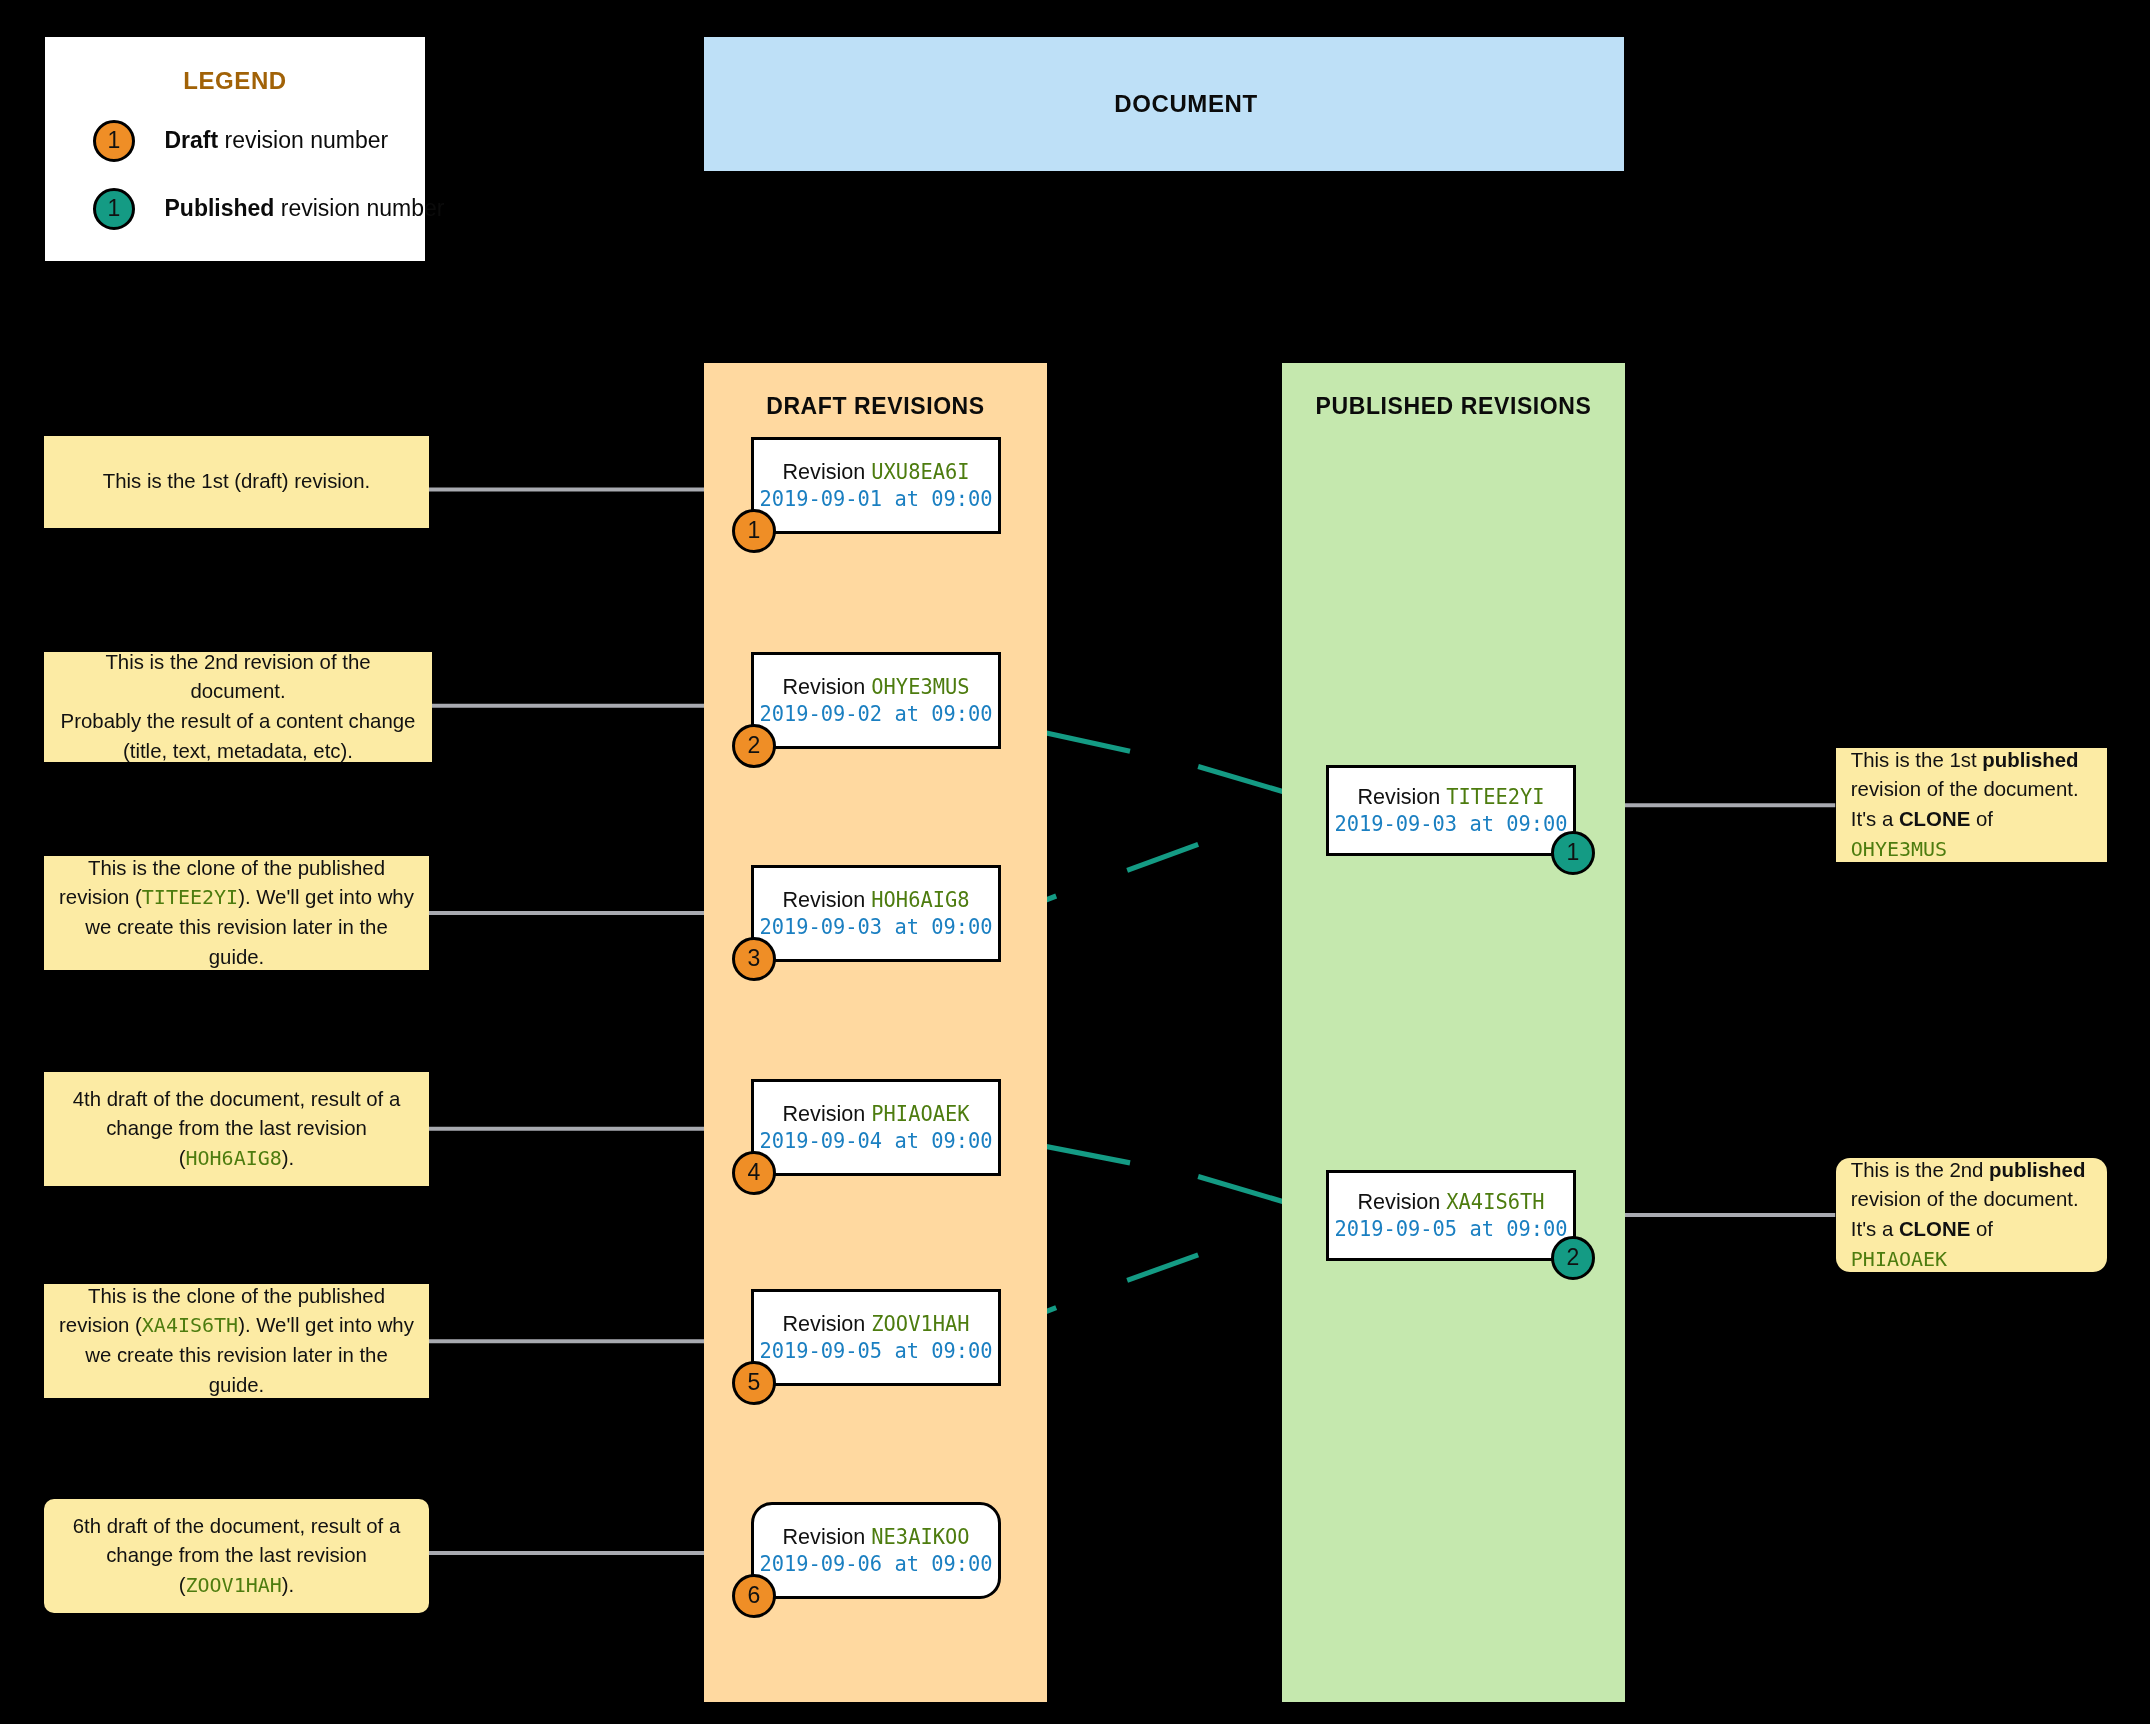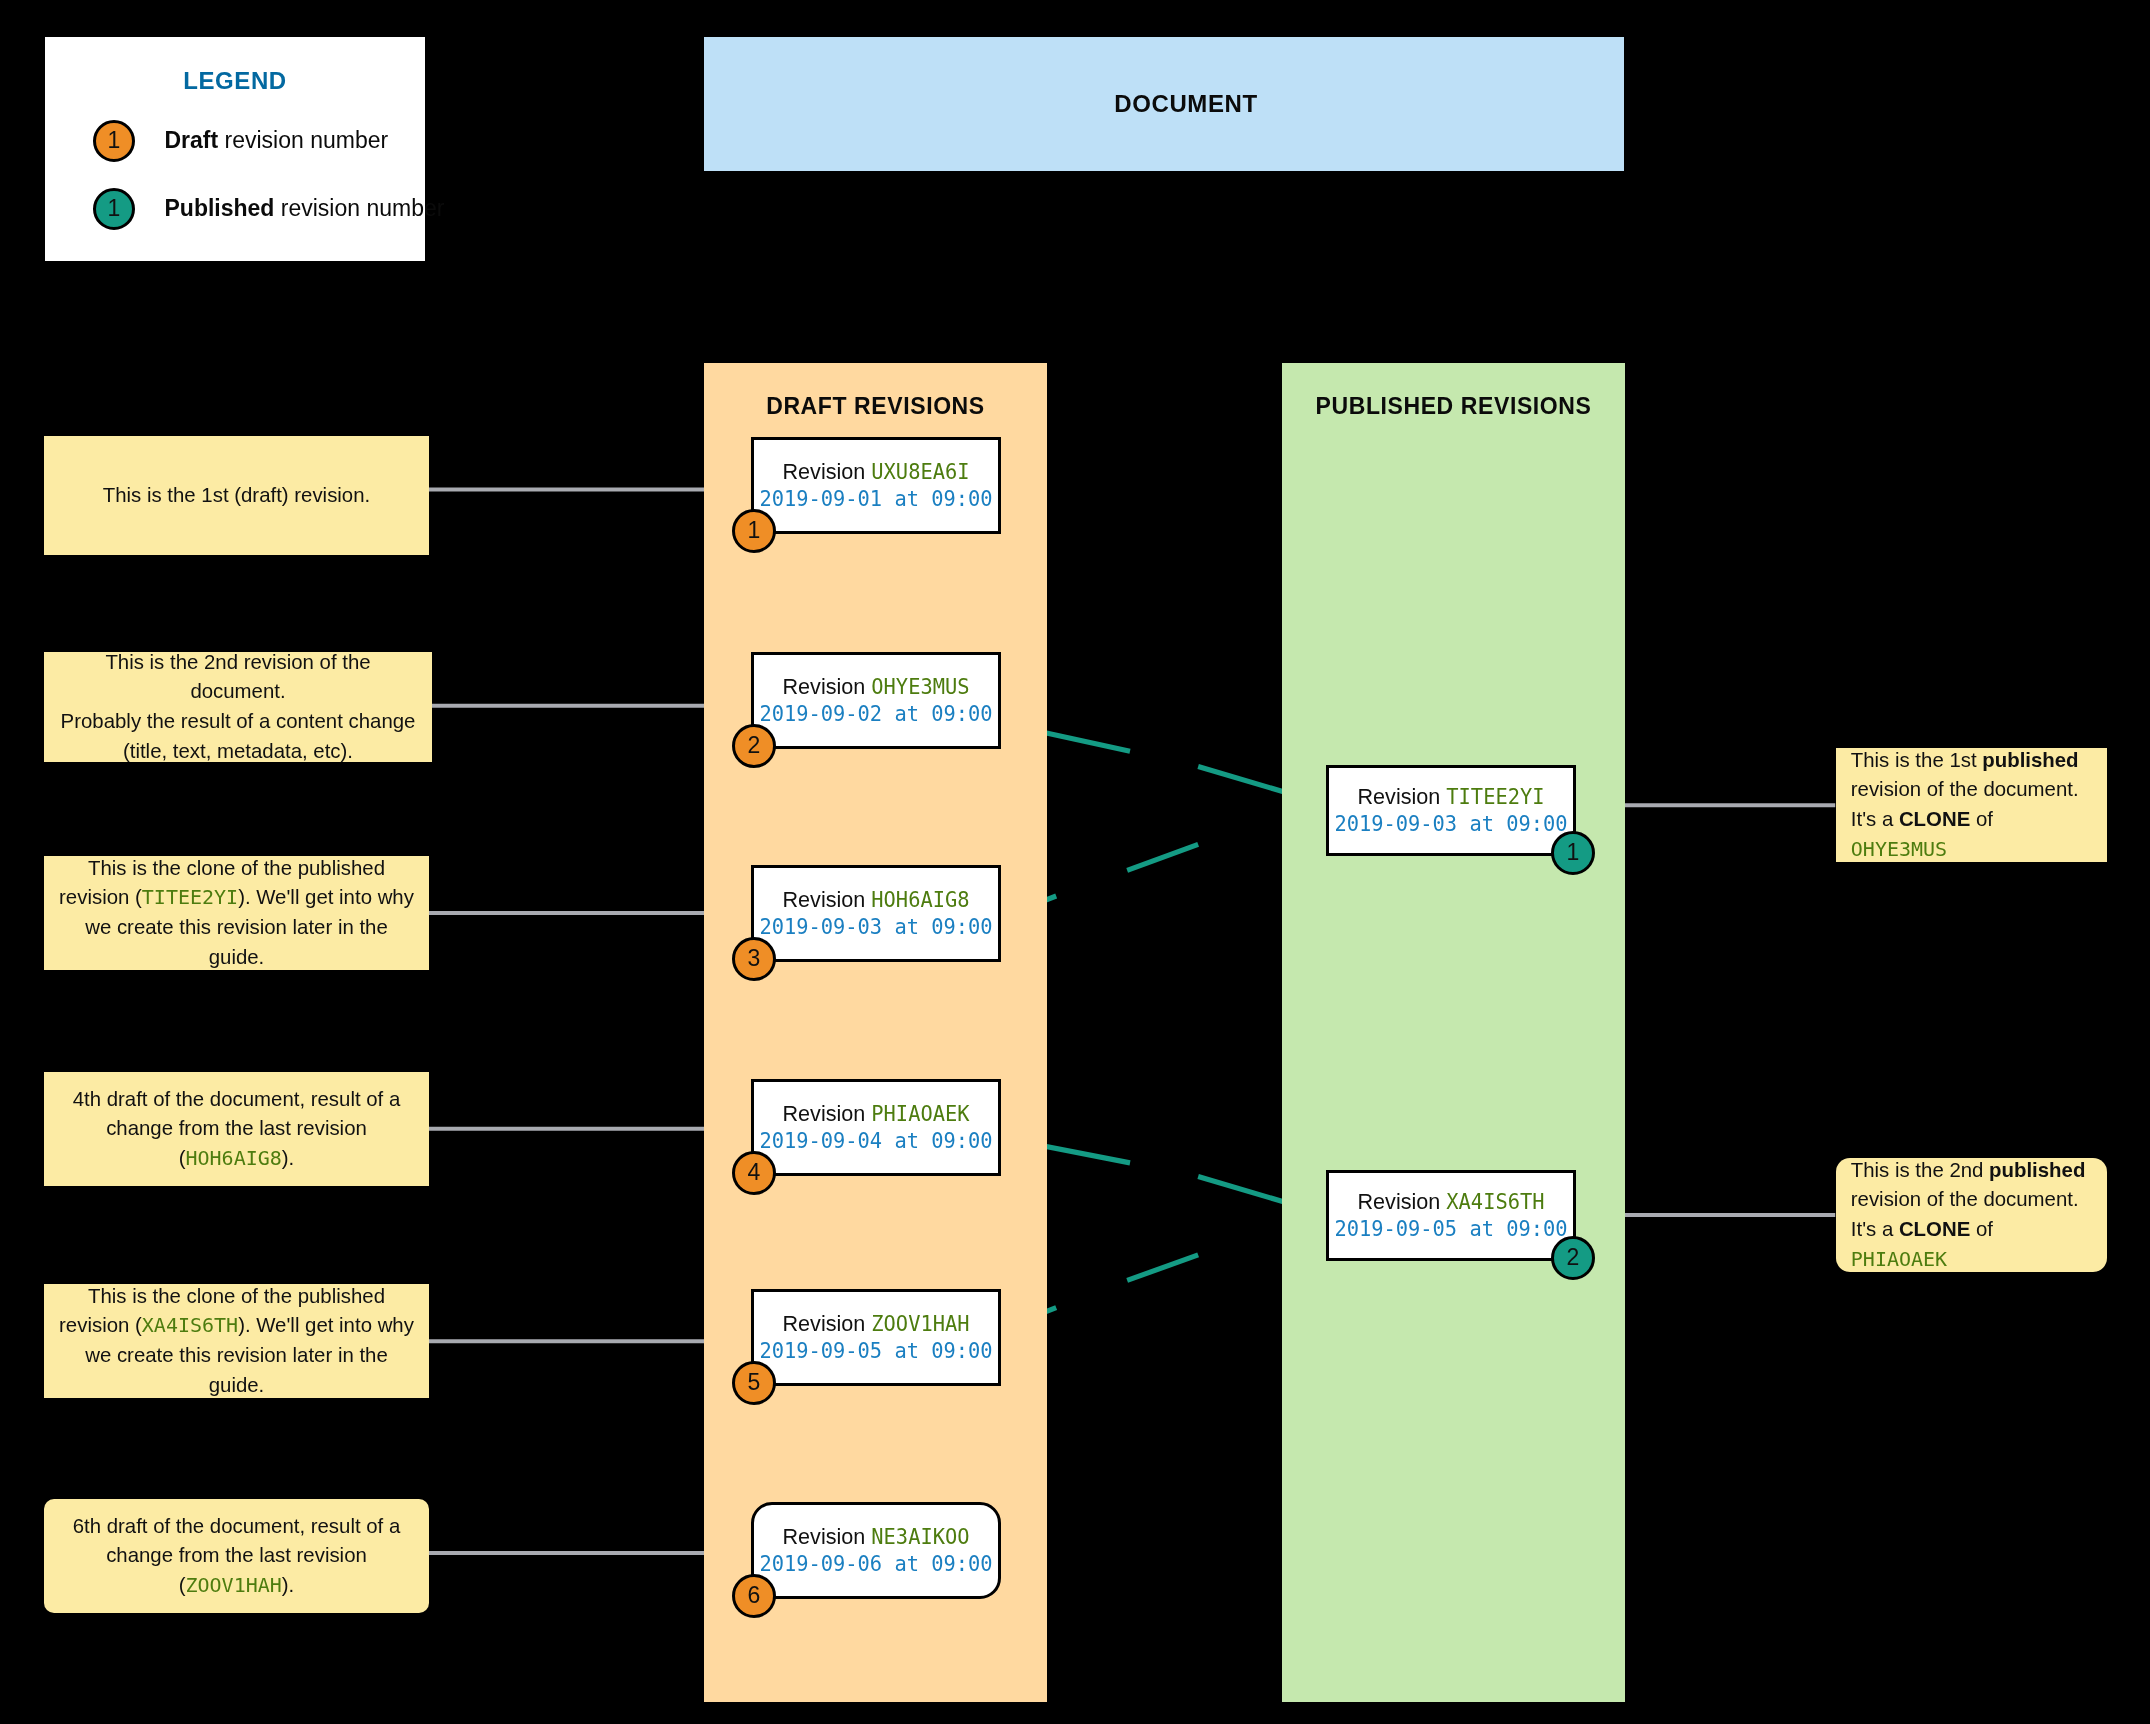--- a/index.html
+++ b/index.html
@@ -15,21 +15,21 @@
   .hbox{position:absolute;box-sizing:border-box;padding-left:44px;}
 
   
   #legend{
     left:45px;top:37px;width:380px;height:224px;
     background:#ffffff;
     display:flex;flex-direction:column;
     padding:0;
   }
   #legend .legend-title{
-    text-align:center;font-weight:bold;font-size:24px;color:#0369a1;
+    text-align:center;font-weight:bold;font-size:24px;color:#a16207;
     margin-top:29.5px;letter-spacing:0.6px;
   }
   #legend .legend-row{
     display:flex;align-items:center;margin-left:48px;margin-top:25px;
   }
   #legend .legend-row.second{margin-top:26px;}
   .badge{
     width:42px;height:42px;border-radius:50%;
     border:3.4px solid #000;box-sizing:border-box;
     display:flex;align-items:center;justify-content:center;
@@ -214,21 +214,21 @@
     <div class="date">2019-09-03 at 09:00</div>
     <div class="corner pub">1</div>
   </div>
 
   <div class="node" style="left:1326px;top:1170px;width:250px;height:91px;">
     <div class="ln"><span>Revision </span><span class="code">XA4IS6TH</span></div>
     <div class="date">2019-09-05 at 09:00</div>
     <div class="corner pub">2</div>
   </div>
 
-  <div class="note" style="left:44px;top:436px;width:385px;height:119px;">
+  <div class="note" style="left:44px;top:436px;width:385px;height:92px;">
     <div class="txt">
       <span>This is the 1st (draft) revision.</span>
     </div>
   </div>
 
   <div class="note" style="left:44px;top:652px;width:388px;height:110px;">
     <div class="txt">
       <span>This is the 2nd revision of the document.</span><br>
       <span>Probably the result of a content change</span><br>
       <span>(title, text, metadata, etc).</span>

